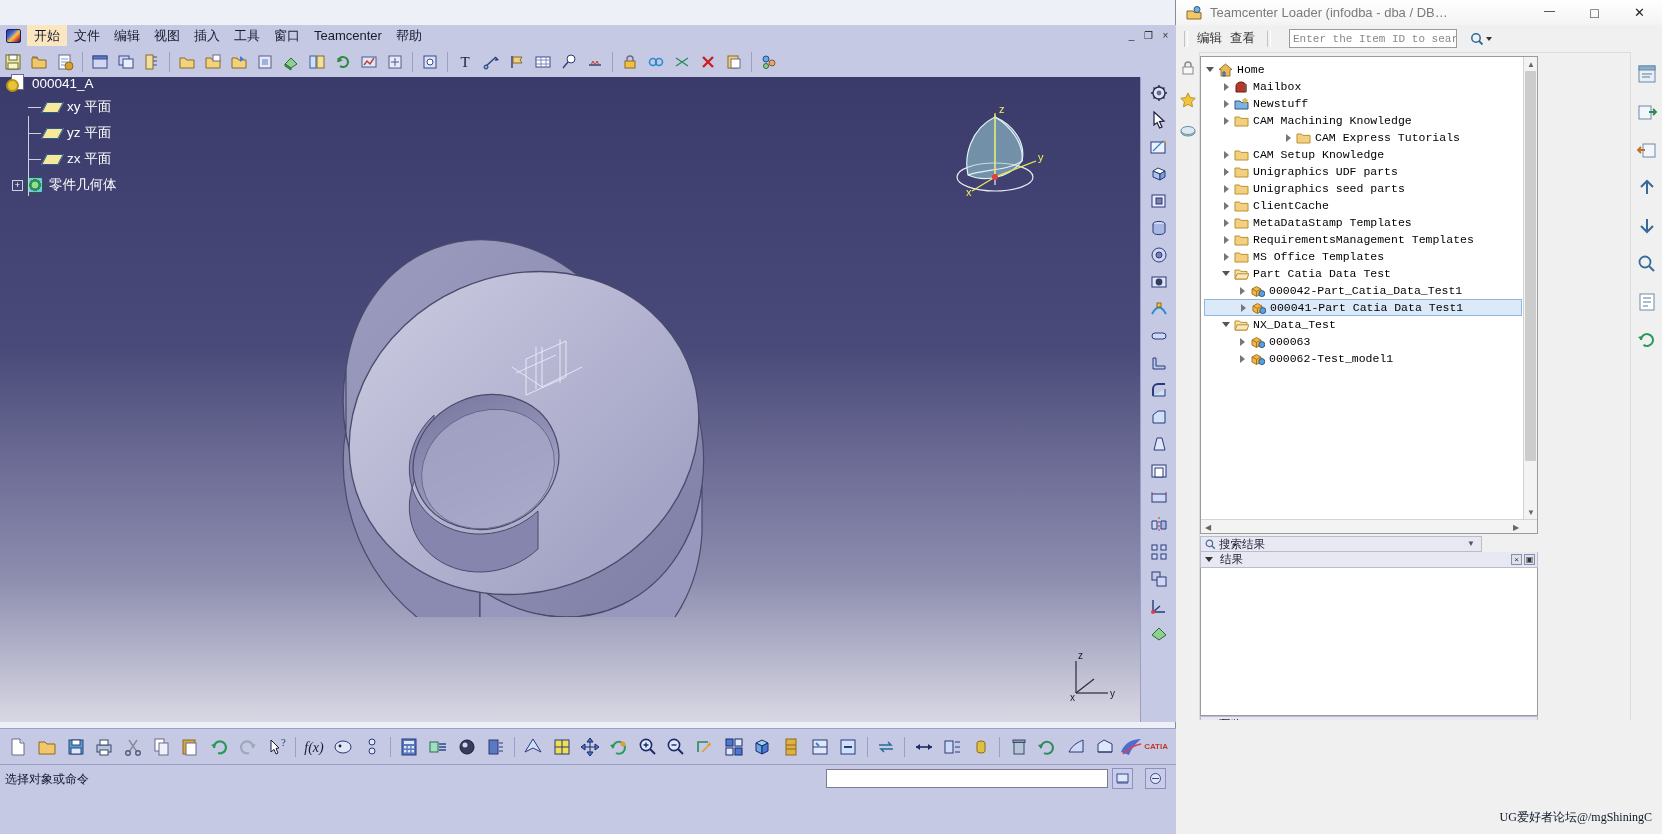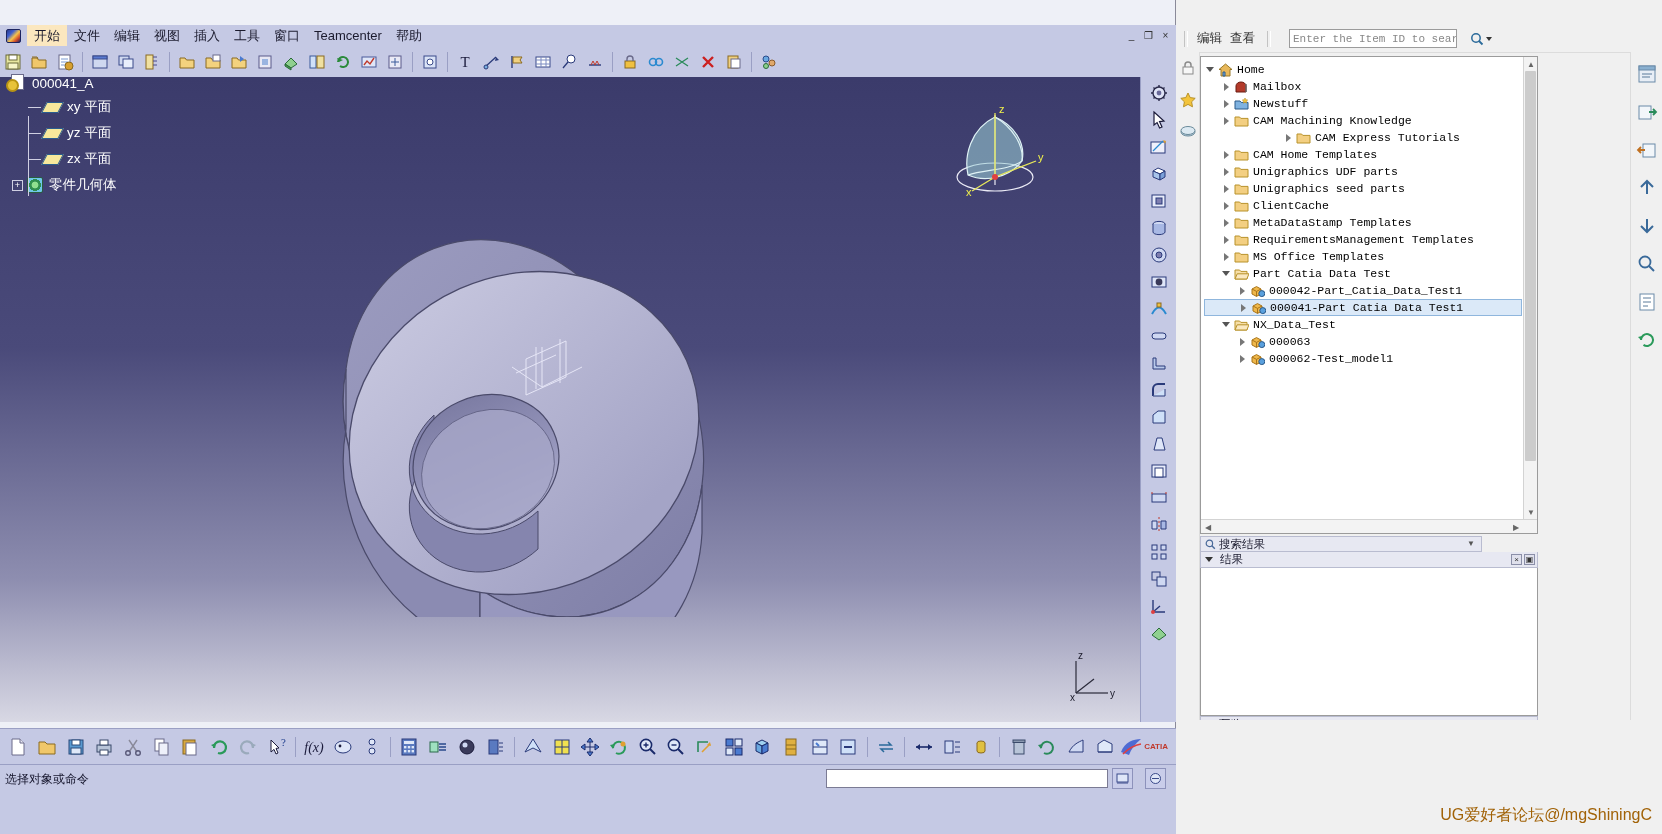--- a/index.html
+++ b/index.html
@@ -282,21 +282,21 @@
     position:absolute;right:0;top:52px;width:32px;height:668px;
     background:#f0f0f0;border-left:1px solid #dcdcdc;
     display:flex;flex-direction:column;align-items:center;padding-top:10px;box-sizing:border-box;
   }
   .rricon{width:24px;height:24px;margin-bottom:14px;display:flex;align-items:center;justify-content:center;}
 
   #tc-bottom{
     position:absolute;left:0;top:720px;width:486px;height:114px;background:#f0f0f0;
   }
   #watermark{
-    position:absolute;right:10px;bottom:8px;font-size:16px;color:#a16207;white-space:nowrap;
+    position:absolute;right:10px;bottom:8px;font-size:12px;color:#0f172a;white-space:nowrap;font-family:Liberation Serif, serif;
   }
 </style>
 </head>
 <body>
 
 <div class="app">
 
   <div id="catia-window">
 
 
@@ -1004,20 +1004,40 @@
             <circle cx="6.5" cy="6.5" r="5" fill="#dfe6f8" stroke="#3a4a8a"></circle>
             <path d="M3 6.5h7" stroke="#3a4a8a"></path>
           </svg>
       </div>
     </div>
     <div id="catia-bottomfill"></div>
   </div>
 
   <div id="tc-window">
 
+    <div id="tc-titlebar">
+      <div class="tc-icon">
+        <svg width="16" height="16" viewBox="0 0 16 16">
+            <path d="M1 6h6l1.6 1.6H15V14H1z" fill="#f0c76a" stroke="#8a6a20"></path>
+            <circle cx="11" cy="4.5" r="3" fill="#7ab0e0" stroke="#2a5a8a"></circle>
+          </svg>
+      </div>
+      <div class="tc-title">Teamcenter Loader (infodba - dba / DB…</div>
+      <div class="winbtns">
+        <div class="wb">
+            <span class="glyph-min"></span>
+          </div>
+        <div class="wb">
+            <span class="glyph-max"></span>
+          </div>
+        <div class="wb close">
+            <span class="glyph-close"></span>
+          </div>
+      </div>
+    </div>
 
     <div id="tc-menubar">
       <div class="grip"></div>
       <div class="tcmenu">编辑</div>
       <div class="tcmenu">查看</div>
       <div class="grip"></div>
       <div id="tc-search">Enter the Item ID to search</div>
       <div id="tc-searchbtn">
         <svg width="24" height="14" viewBox="0 0 24 14">
           <circle cx="7" cy="6" r="4.2" fill="none" stroke="#2a6a9a" stroke-width="1.5"></circle>
@@ -1097,21 +1117,21 @@
               </svg></span>
             <span>CAM Express Tutorials</span>
           </div>
           <div class="tnode" style="padding-left: 16px;">
             <span class="tw">
               <span class="arrow-c"></span>
             </span>
             <span class="ticon"><svg width="15" height="14" viewBox="0 0 15 14">
                 <path d="M1 3h4.6l1.2 1.4H14V12H1z" fill="#f3cf82" stroke="#b8922a"></path>
               </svg></span>
-            <span>CAM Home Templates</span>
+            <span>CAM Setup Knowledge</span>
           </div>
           <div class="tnode" style="padding-left: 16px;">
             <span class="tw">
               <span class="arrow-c"></span>
             </span>
             <span class="ticon"><svg width="15" height="14" viewBox="0 0 15 14">
                 <path d="M1 3h4.6l1.2 1.4H14V12H1z" fill="#f3cf82" stroke="#b8922a"></path>
               </svg></span>
             <span>Unigraphics UDF parts</span>
           </div>

